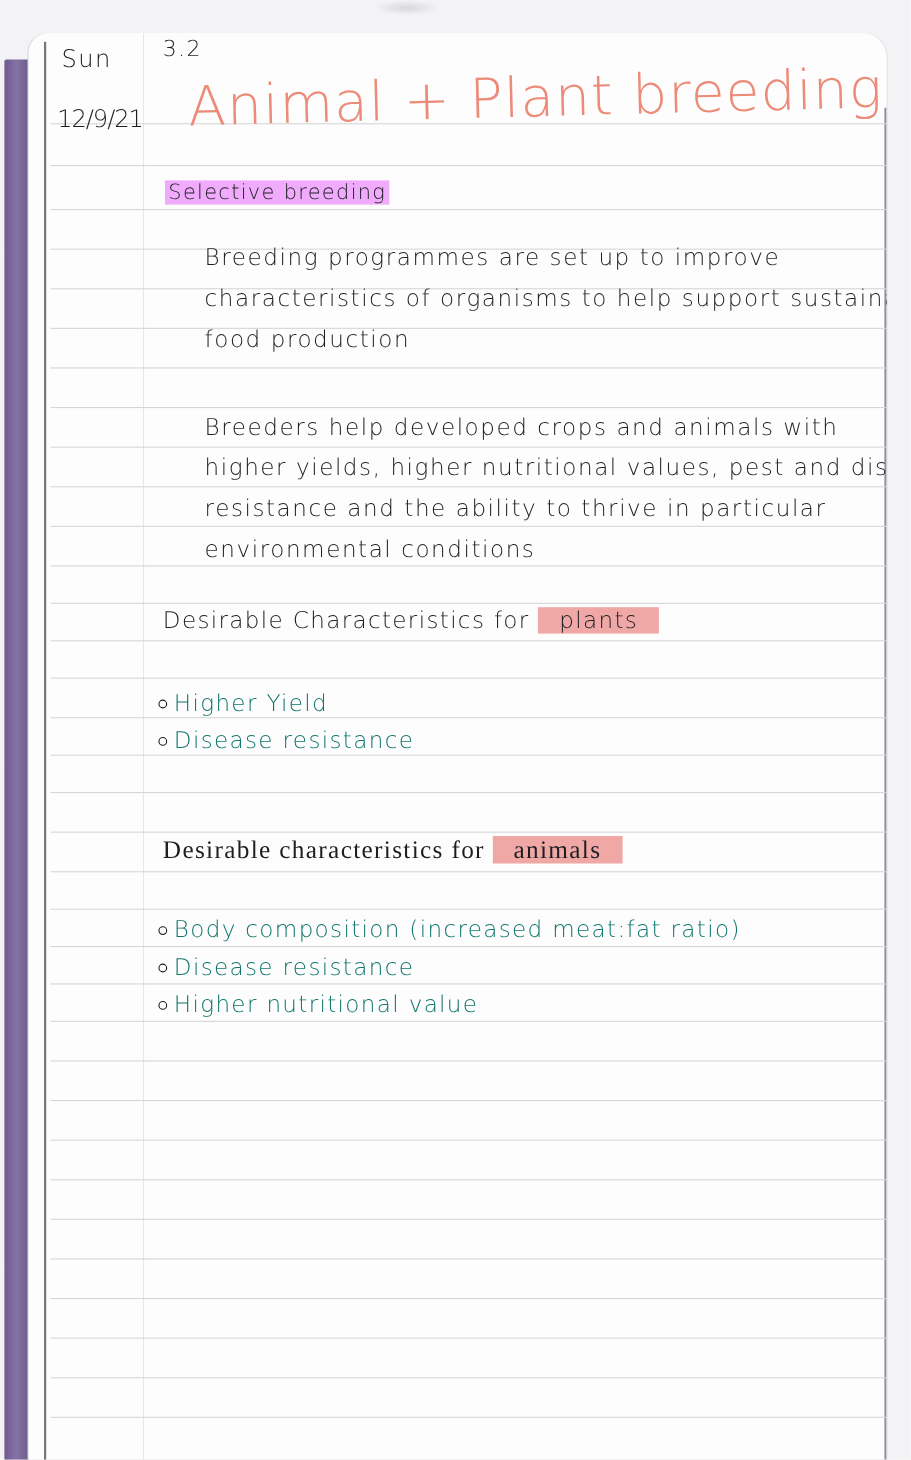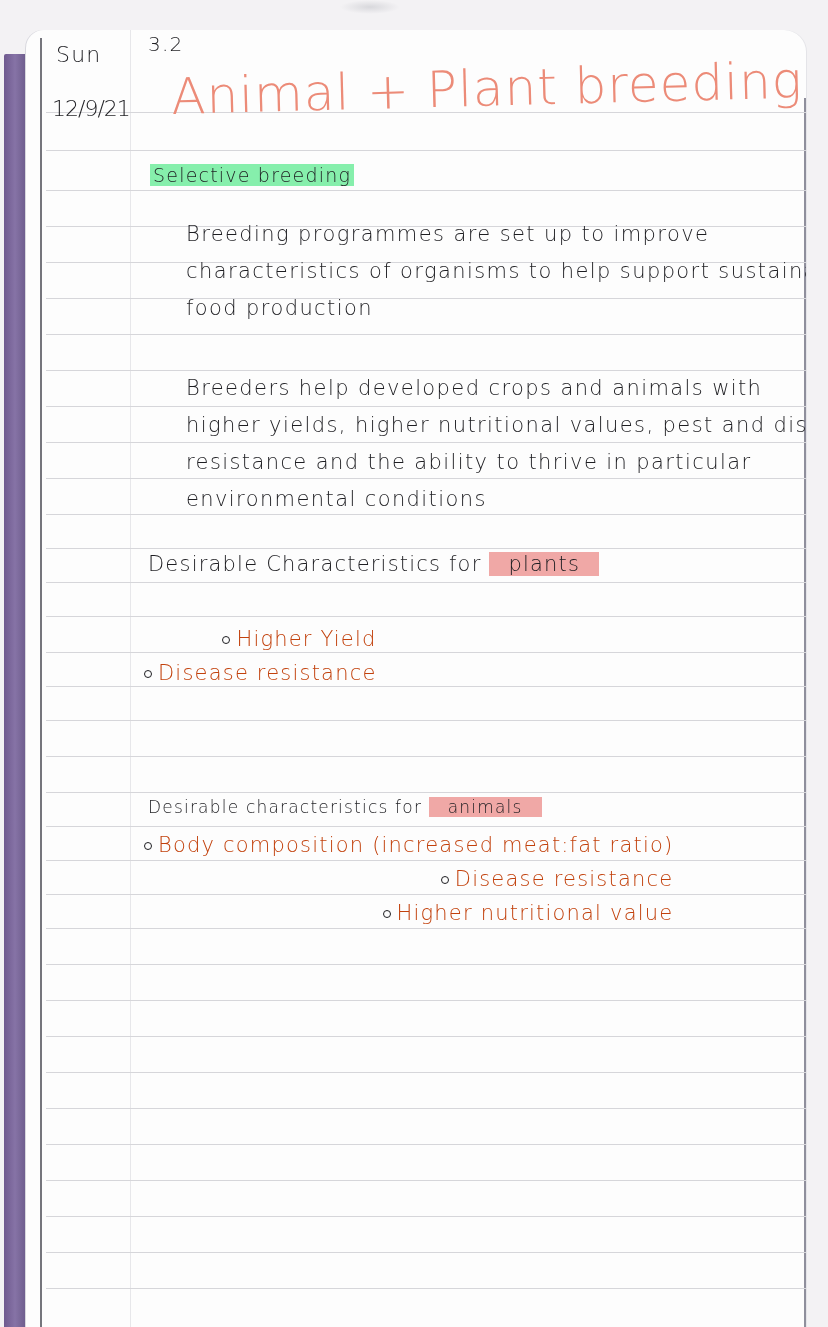--- a/index.html
+++ b/index.html
@@ -91,21 +91,21 @@
       font-size: 50px;
       color: #ec8b78;
       font-family: "DejaVu Sans", sans-serif;
       font-weight: 300;
       letter-spacing: 1px;
       white-space: nowrap;
       transform: rotate(-1.5deg);
       transform-origin: left bottom;
     }
     .highlight {
-      background: #86efac;
+      background: #f0abfc;
       padding: 0 3px;
     }
     .highlight-pink {
       background: #f0a8a6;
       padding: 0 19px;
     }
     .subheading-sel { left: 124px; top: 134px; font-size: 19px; }
     .para {
       position: absolute;
       left: 120px;
@@ -118,42 +118,41 @@
       margin-left: 40px;
     }
     .para .line { display: block; }
     .p1 { top: 186px; }
     .p2 { top: 340px; }
     .heading-plants { left: 122px; top: 522px; font-size: 21px; }
     .list {
       position: absolute;
       left: 118px;
       font-size: 21px;
-      color: #c2410c;
+      color: #0f766e;
       letter-spacing: 1.2px;
       font-weight: 300;
       line-height: 34px;
       white-space: nowrap;
       margin: 0;
       padding: 0;
       list-style: none;
-      text-align: right;
     }
     .list li { display: block; }
     .bullet {
       display: inline-block;
       width: 6px;
       height: 6px;
       border: 1.5px solid #1e1e22;
       border-radius: 50%;
       margin-right: 6px;
       vertical-align: middle;
     }
     .list-plants { top: 592px; }
-    .heading-animals { left: 122px; top: 767px; font-size: 17px; }
+    .heading-animals { left: 122px; top: 730px; font-size: 23px; font-family: Liberation Serif, serif; }
     .list-animals { top: 798px; }
     .ring-shadow {
       position: absolute;
       left: 340px;
       top: 0;
       width: 60px;
       height: 14px;
       background: radial-gradient(ellipse at center, #d8d8dc 0%, rgba(243,242,244,0) 70%);
     }
   </style>

